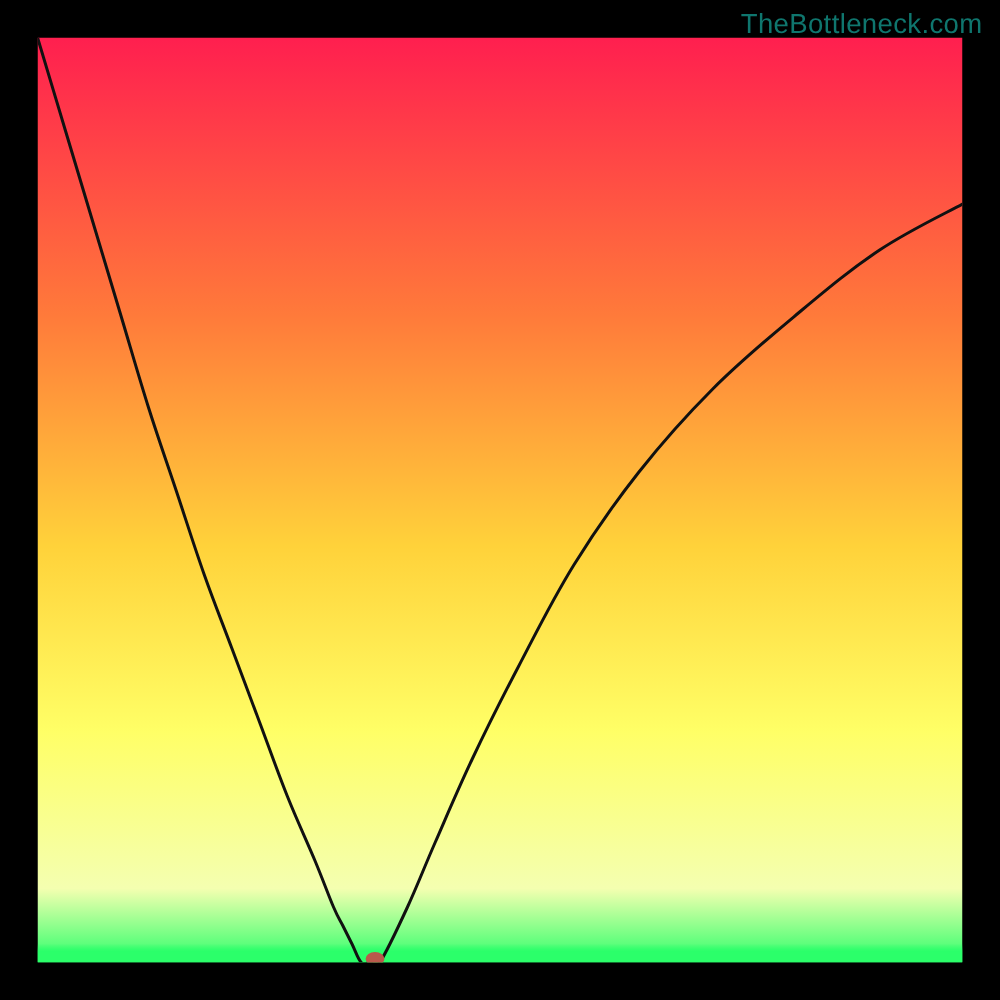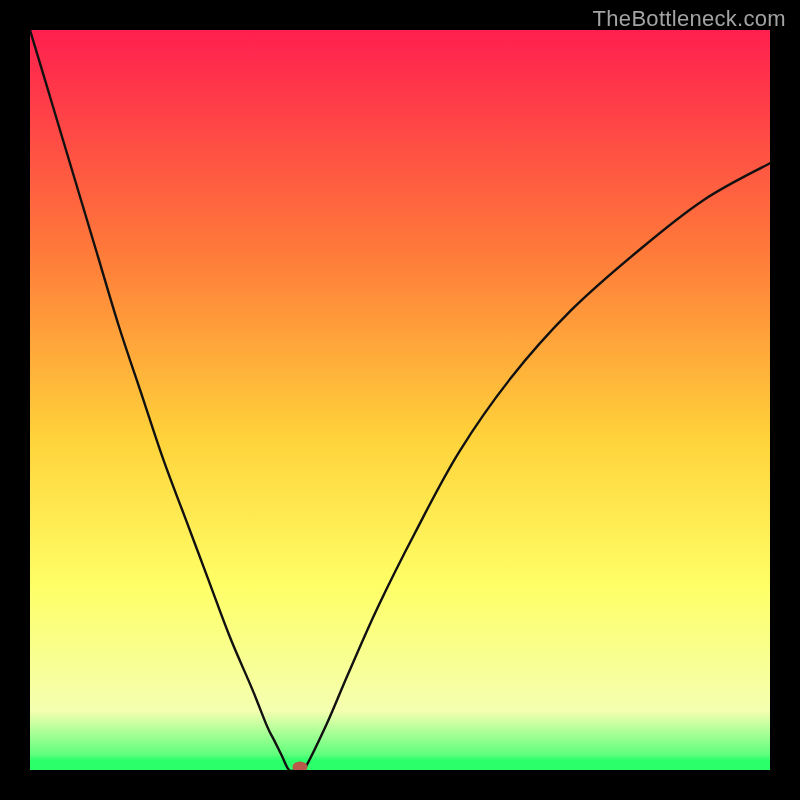--- a/index.html
+++ b/index.html
@@ -16,21 +16,21 @@
     left: 0;
     top: 0;
     width: 800px;
     height: 800px;
     background: #000;
   }
   .watermark {
     position: absolute;
     top: 6px;
     right: 14px;
-    color: #a3a3a3;
+    color: #0f766e;
     font-size: 22px;
     font-weight: 500;
     letter-spacing: 0.3px;
     user-select: none;
   }
   .plot {
     position: absolute;
     left: 30px;
     top: 30px;
     width: 740px;

